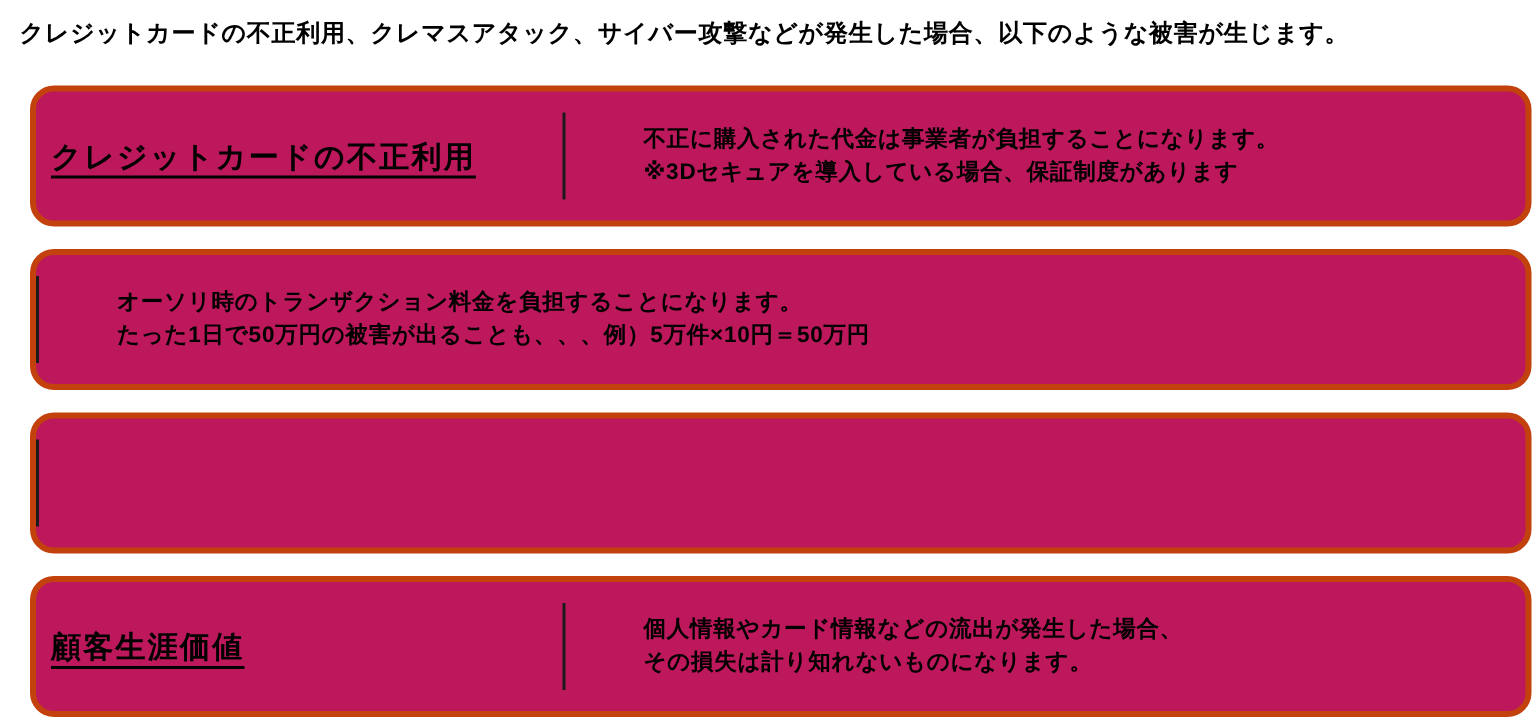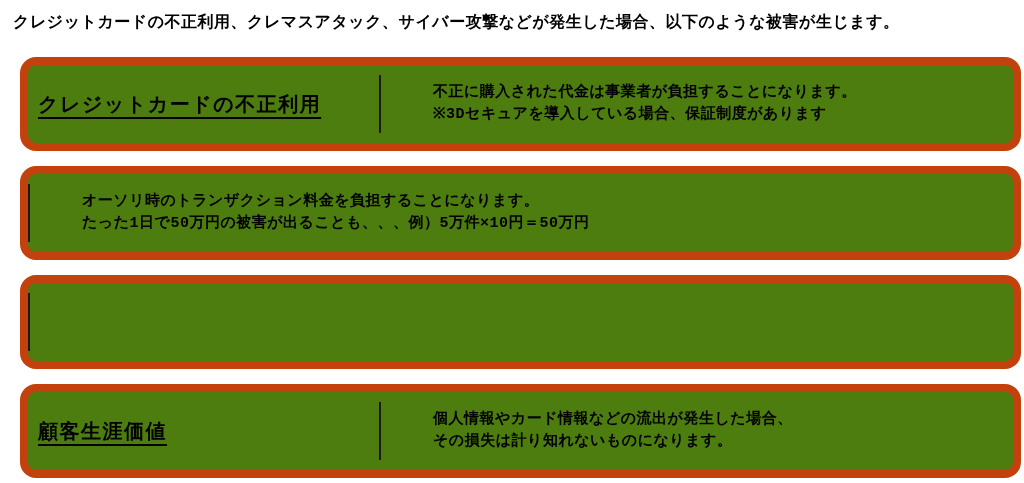--- a/index.html
+++ b/index.html
@@ -9,21 +9,20 @@
     height: 483px;
     background: #ffffff;
     font-family: "Liberation Sans", "DejaVu Sans", sans-serif;
     color: #000000;
     overflow: hidden;
   }
   .page {
     position: relative;
     width: 1024px;
     height: 483px;
-    font-family: Liberation Mono, monospace;
   }
   .header-line {
     position: absolute;
     left: 13px;
     top: 12px;
     width: 990px;
     font-size: 16px;
     font-weight: bold;
     letter-spacing: 0.5px;
     white-space: nowrap;
@@ -33,23 +32,23 @@
     left: 20px;
     top: 57px;
     width: 1001px;
     display: flex;
     flex-direction: column;
     gap: 15px;
   }
   .damage-box {
     box-sizing: border-box;
     height: 94px;
-    border: 8px solid #c2410c;
+    border: 4px solid #c2410c;
     border-radius: 16px;
-    background: #4d7c0f;
+    background: #be185d;
     display: flex;
     align-items: center;
   }
   .box-title-cell {
     box-sizing: border-box;
     width: 351px;
     padding-left: 10px;
     flex: 0 0 auto;
   }
   .box-title {

